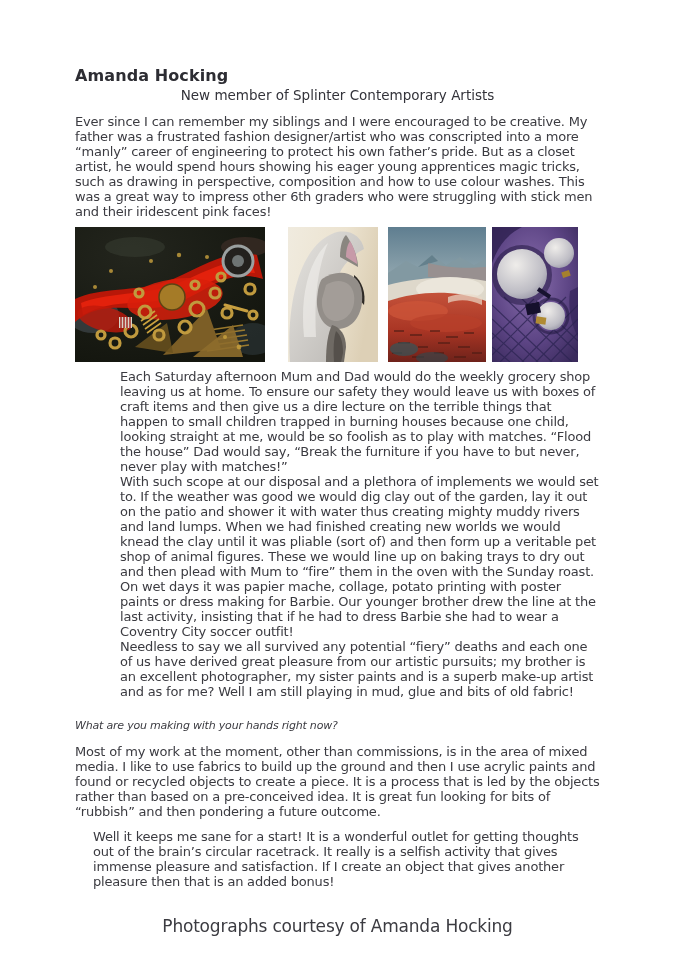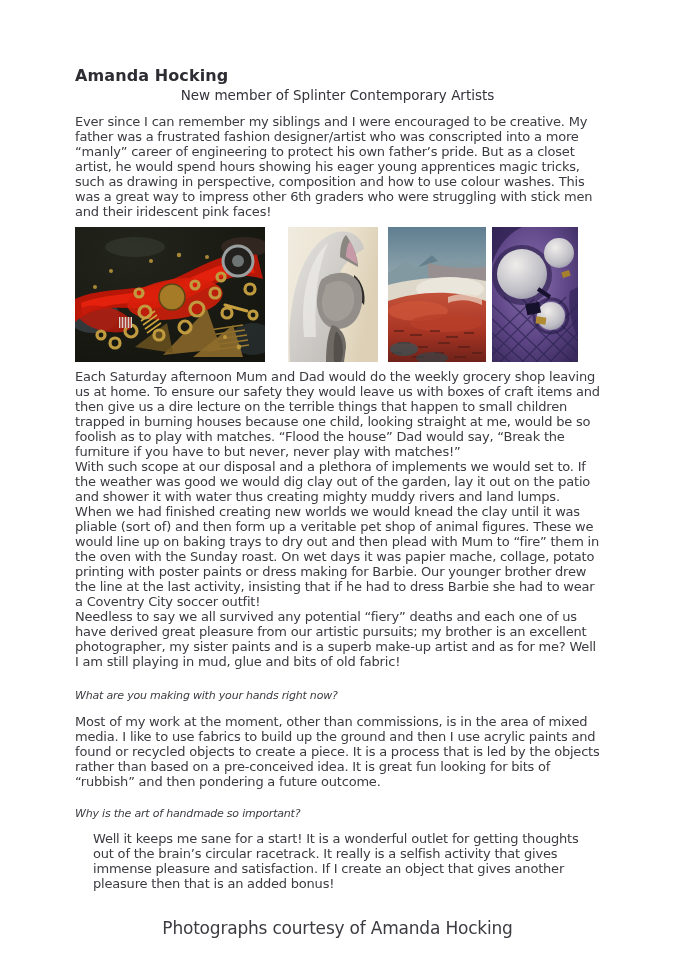--- a/index.html
+++ b/index.html
@@ -20,21 +20,21 @@
   }
   .question {
     font-style:italic; font-size:11px; line-height:15px;
     letter-spacing:-0.2px; margin-top:18px;
   }
   .para, .answer-block p {
     font-size:13px; line-height:15px; letter-spacing:-0.2px;
     text-align:left;
   }
   .para { margin-top:11px; }
-  .answer-block { margin-top:7px; }
+  .answer-block { margin-top:7px;margin-left:45px; }
   .answer-block p { margin:0; }
   .gallery {
     margin-top:8px; display:flex; align-items:flex-start;
   }
   .artwork { display:block; flex:0 0 auto; }
   .artwork svg { display:block; }
   .aw-2 { margin-left:23px; }
   .aw-3 { margin-left:10px; }
   .aw-4 { margin-left:6px; }
   .credit {
@@ -217,19 +217,18 @@
   <div class="answer-block">
     <p>Each Saturday afternoon Mum and Dad would do the weekly grocery shop leaving us at home. To ensure our safety they would leave us with boxes of craft items and then give us a dire lecture on the terrible things that happen to small children trapped in burning houses because one child, looking straight at me, would be so foolish as to play with matches. “Flood the house” Dad would say, “Break the furniture if you have to but never, never play with matches!”</p>
     <p>With such scope at our disposal and a plethora of implements we would set to. If the weather was good we would dig clay out of the garden, lay it out on the patio and shower it with water thus creating mighty muddy rivers and land lumps. When we had finished creating new worlds we would knead the clay until it was pliable (sort of) and then form up a veritable pet shop of animal figures. These we would line up on baking trays to dry out and then plead with Mum to “fire” them in the oven with the Sunday roast. On wet days it was papier mache, collage, potato printing with poster paints or dress making for Barbie. Our younger brother drew the line at the last activity, insisting that if he had to dress Barbie she had to wear a Coventry City soccer outfit!</p>
     <p>Needless to say we all survived any potential “fiery” deaths and each one of us have derived great pleasure from our artistic pursuits; my brother is an excellent photographer, my sister paints and is a superb make-up artist and as for me? Well I am still playing in mud, glue and bits of old fabric!</p>
   </div>
 
   <p class="question mt-q2">What are you making with your hands right now?</p>
 
   <p class="para">Most of my work at the moment, other than commissions, is in the area of mixed media. I like to use fabrics to build up the ground and then I use acrylic paints and found or recycled objects to create a piece. It is a process that is led by the objects rather than based on a pre-conceived idea. It is great fun looking for bits of “rubbish” and then pondering a future outcome.</p>
 
-  <p class="question mt-q3">Why is the art of handmade so important?</p>
 
   <p class="para mt-a4">Well it keeps me sane for a start! It is a wonderful outlet for getting thoughts out of the brain’s circular racetrack. It really is a selfish activity that gives immense pleasure and satisfaction. If I create an object that gives another pleasure then that is an added bonus!</p>
 
   <p class="credit">Photographs courtesy of Amanda Hocking</p>
 
 </div>
 
 </body></html>

